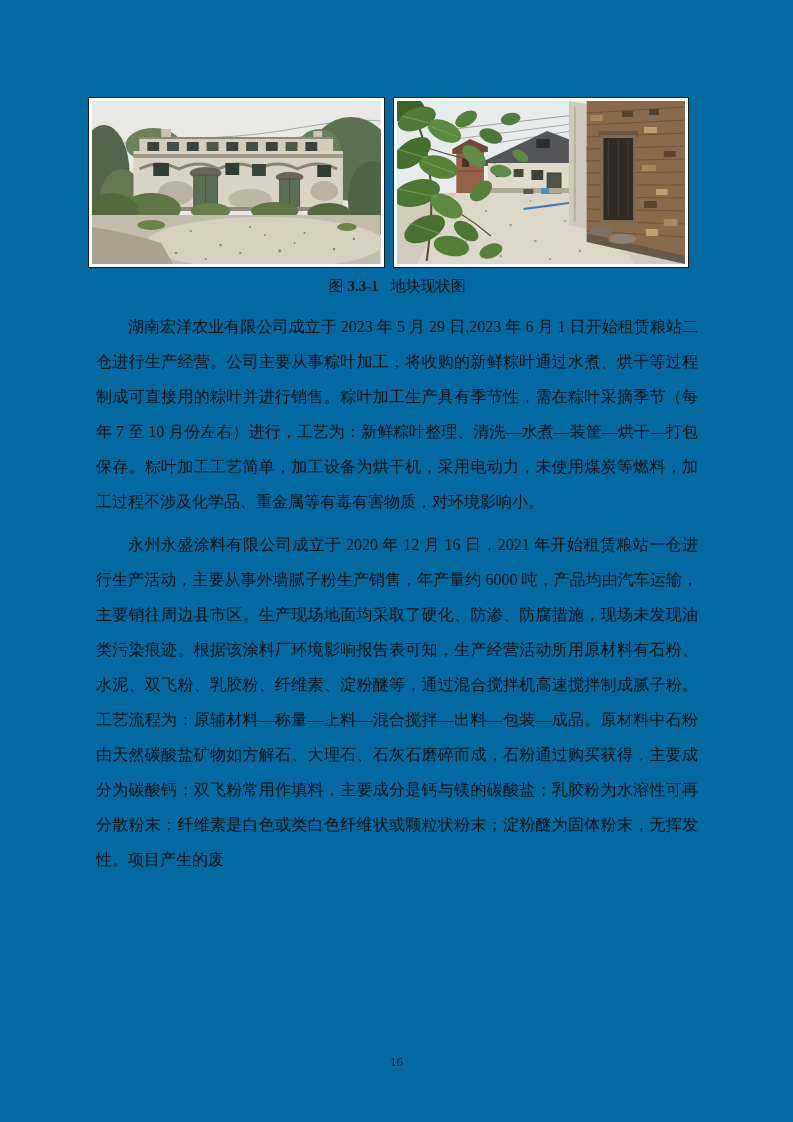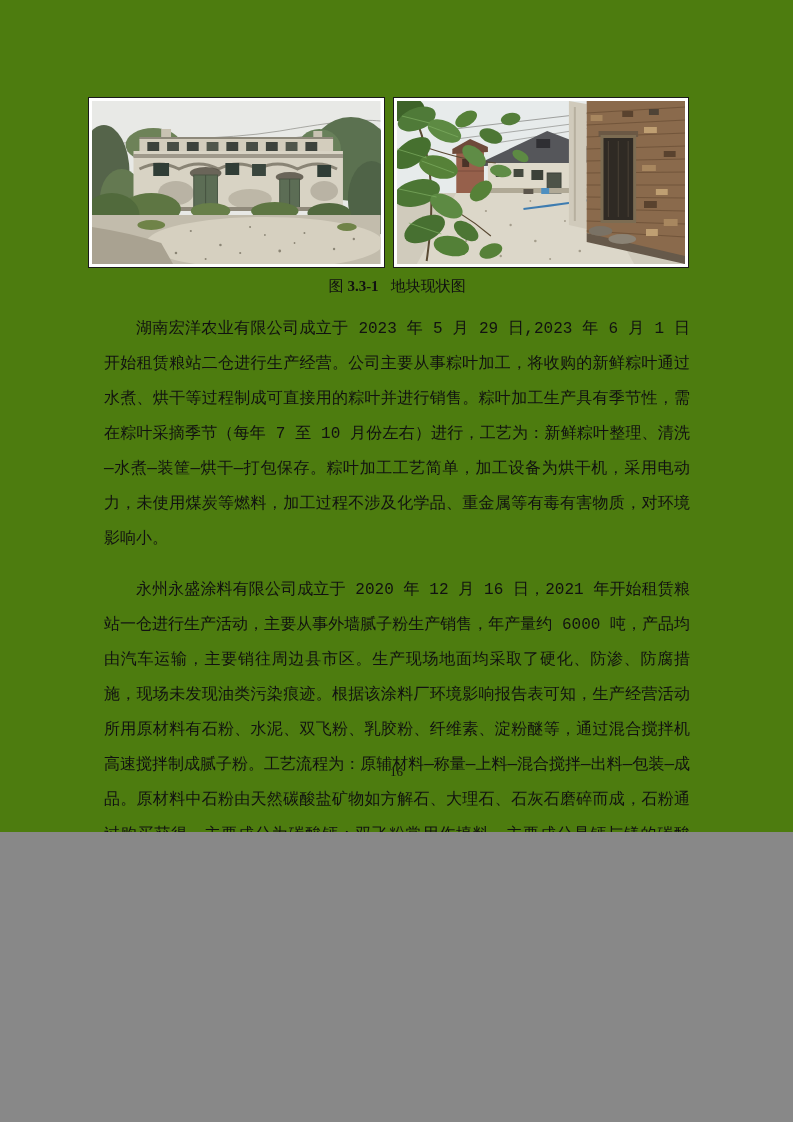--- a/index.html
+++ b/index.html
@@ -1,22 +1,22 @@
 <!DOCTYPE html>
 <html><head>
 <meta charset="utf-8">
 <style>
   * { margin: 0; padding: 0; box-sizing: border-box; }
   html, body { background: #888; }
   .page {
     position: relative;
     width: 793px;
-    height: 832px;
+    height: 1122px;
     margin: 0 auto;
-    background: #4d7c0f;
+    background: #0369a1;
     font-family: "Liberation Serif", "DejaVu Serif", serif;
     color: #111111;
     overflow: hidden;
   }
   .content {
     padding: 97px 87px 0 88px;
   }
   .photo-table {
     display: flex;
     gap: 8px;
@@ -44,22 +44,21 @@
   .figure-caption .cap-title  { margin-left: 12px; }
   .body-text {
     margin-top: 13px;
     width: 618px;
     font-size: 16px;
     line-height: 35px;
     text-align: justify;
   }
   .body-text p {
     text-indent: 2em;
-    margin: 16px;
-    font-family: Liberation Mono, monospace;
+    margin: 8px;
   }
   .page-number {
     position: absolute;
     bottom: 52px;
     left: 0;
     width: 100%;
     text-align: center;
     font-size: 13px;
     color: #111111;
   }

